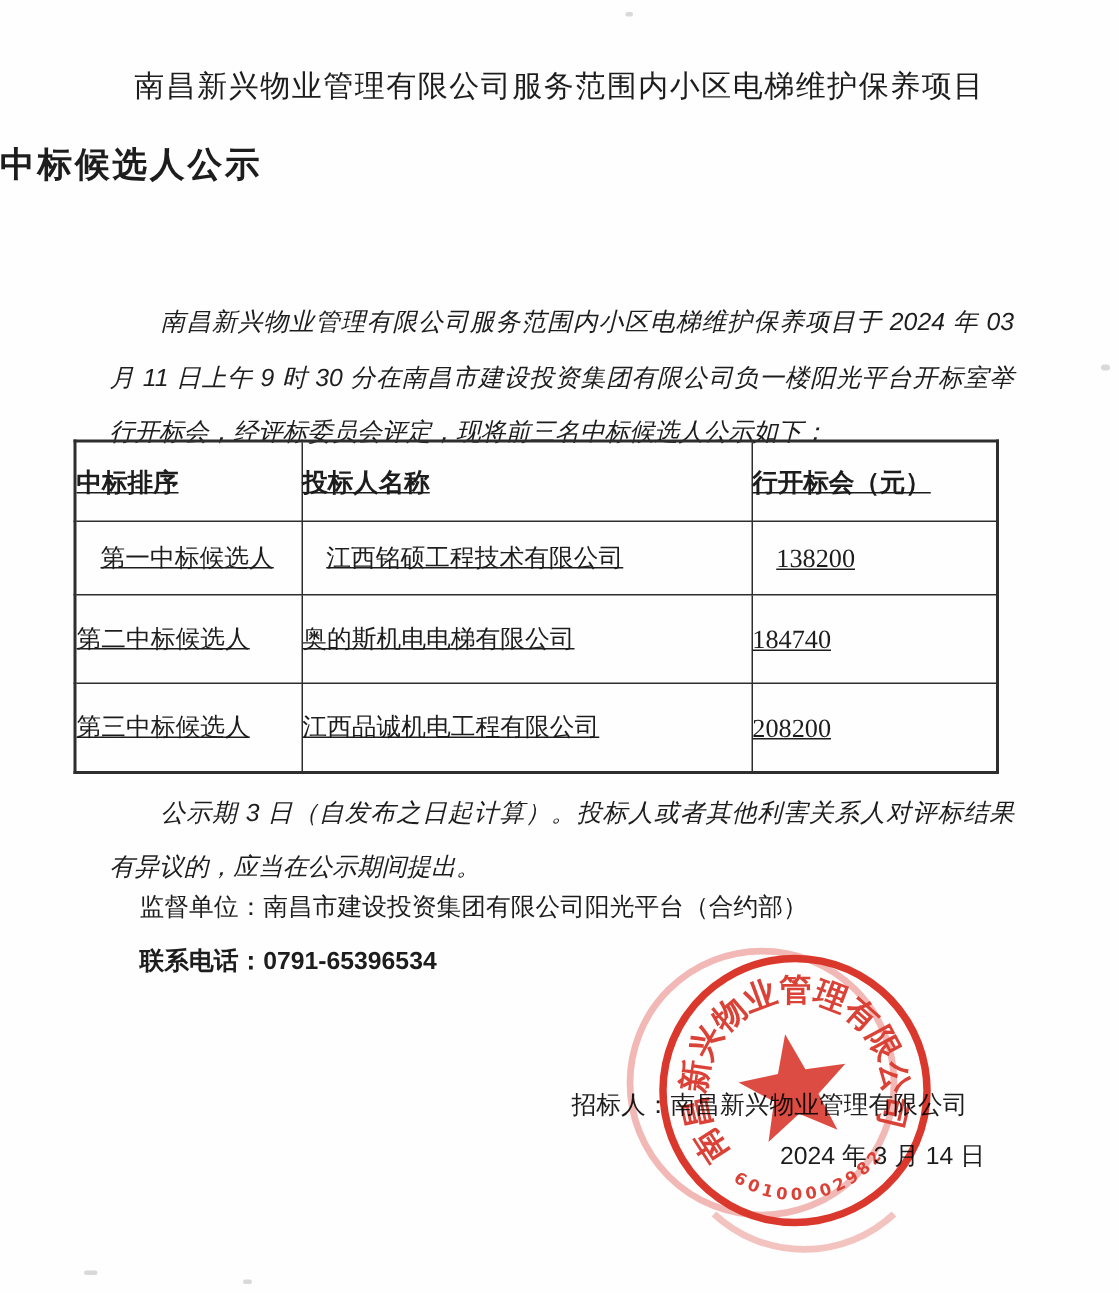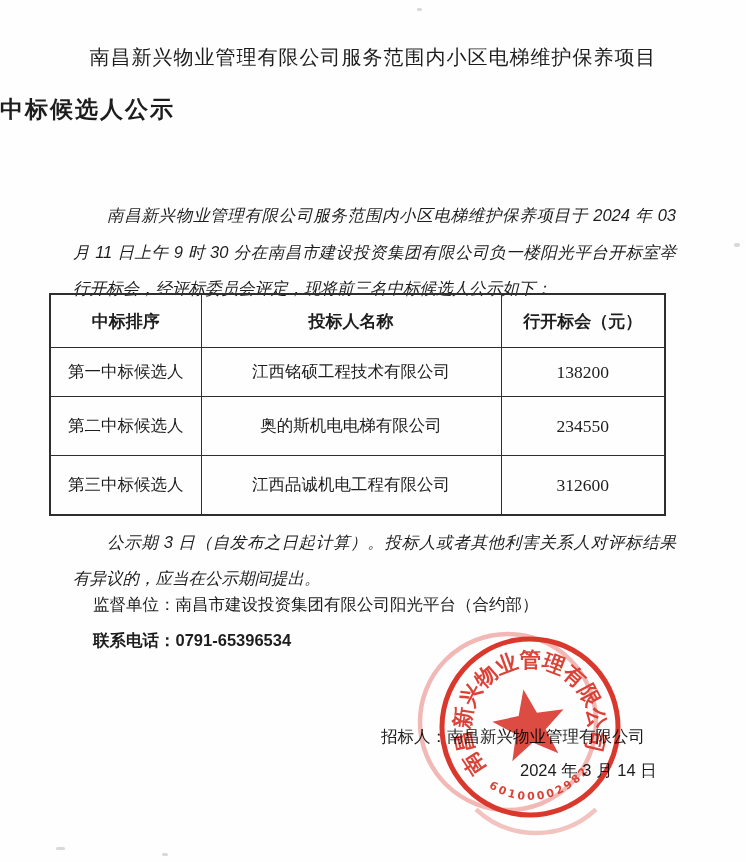--- a/index.html
+++ b/index.html
@@ -30,27 +30,28 @@
   .para-line{white-space:nowrap;font-style:italic;}
   .para-line.fill{text-align:justify;text-align-last:justify;white-space:normal;}
   .para-line.indent{text-indent:34px;}
   .bid-table{
     position:absolute;top:293px;left:49px;
     border-collapse:collapse;
     table-layout:fixed;width:615px;
   }
   .bid-table th,.bid-table td{
     border:1.6px solid #2e2e2e;
-    text-align:center;vertical-align:middle;
+    text-align:left;vertical-align:middle;
     padding:0;
+    text-decoration:underline;
   }
   .bid-table{border:2.4px solid #2e2e2e;}
   .bid-table th{font-size:17px;font-weight:700;height:52px;}
   .bid-table td{font-size:16.5px;font-weight:400;}
-  .row-1 td{height:48px;}
+  .row-1 td{height:48px;padding-left:16px;}
   .row-2 td{height:58px;}
   .row-3 td{height:58px;}
   .col-rank{width:151px;}
   .col-bidder{width:300px;}
   .col-price{width:164px;}
   td.price{font-family:"Liberation Serif", serif;font-size:17.5px;}
   .notice{
     position:absolute;top:524px;left:73px;width:603px;
     font-size:16.5px;line-height:36px;
   }
@@ -109,26 +110,26 @@
     </thead>
     <tbody>
       <tr class="row-1">
         <td>第一中标候选人</td>
         <td>江西铭硕工程技术有限公司</td>
         <td class="price">138200</td>
       </tr>
       <tr class="row-2">
         <td>第二中标候选人</td>
         <td>奥的斯机电电梯有限公司</td>
-        <td class="price">234550</td>
+        <td class="price">184740</td>
       </tr>
       <tr class="row-3">
         <td>第三中标候选人</td>
         <td>江西品诚机电工程有限公司</td>
-        <td class="price">312600</td>
+        <td class="price">208200</td>
       </tr>
     </tbody>
   </table>
 
   <div class="notice">
     <div class="para-line fill indent">公示期 3 日（自发布之日起计算）。投标人或者其他利害关系人对评标结果</div>
     <div class="para-line">有异议的，应当在公示期间提出。</div>
   </div>
 
   <div class="supervisor">监督单位：南昌市建设投资集团有限公司阳光平台（合约部）</div>

